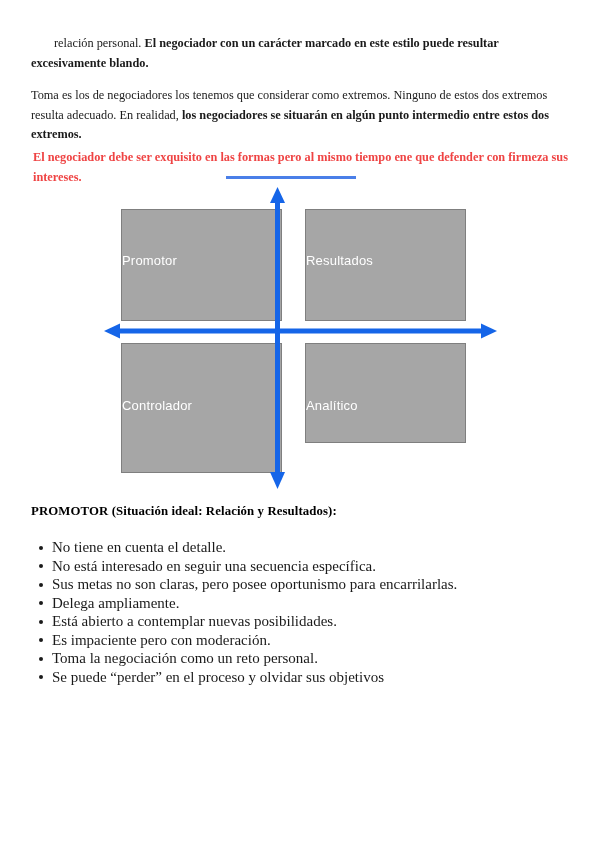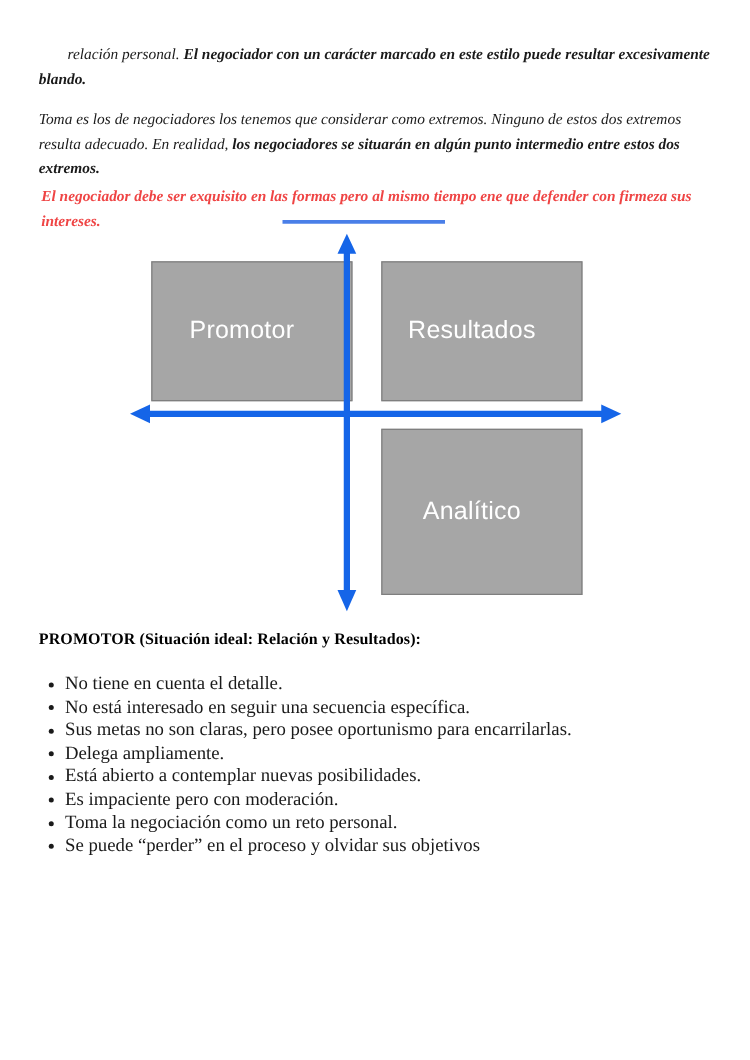--- a/index.html
+++ b/index.html
@@ -22,21 +22,20 @@
     background: #ffffff;
   }
 
   
   .para {
     position: absolute;
     font-size: 12.3px;
     line-height: 19.5px;
     color: #1a1a1a;
     text-align: left;
-    font-style: italic;
   }
   .para b, .para .b {
     font-weight: bold;
   }
 
   #para-intro {
     left: 31px;
     top: 22px;
     width: 540px;
     text-indent: 23px;
@@ -68,24 +67,24 @@
   .qbox {
     position: absolute;
     background: #a6a6a6;
     border: 1px solid #7f7f7f;
     box-sizing: border-box;
   }
   .qbox .qlabel {
     position: absolute;
     left: 0;
     right: 16px;
-    text-align: center;
+    text-align: left;
     color: #ffffff;
     font-family: "Liberation Sans", sans-serif;
-    font-size: 20px;
+    font-size: 13px;
     font-weight: 400;
     letter-spacing: 0.2px;
     white-space: nowrap;
   }
 
   
   #box-promotor {
     left: 21px;  top: 39px;  width: 161px; height: 112px;
   }
   #box-promotor .qlabel { top: 43px; }
@@ -97,21 +96,21 @@
   #box-sustentador .qlabel { top: 43px; }
 
   
   #box-controlador {
     left: 21px;  top: 173px; width: 161px; height: 130px;
   }
   #box-controlador .qlabel { top: 54px; }
 
   
   #box-analitico {
-    left: 205px; top: 173px; width: 161px; height: 133px;
+    left: 205px; top: 173px; width: 161px; height: 100px;
   }
   #box-analitico .qlabel { top: 54px; }
 
   #axis-svg {
     position: absolute;
     left: 0; top: 0;
     width: 400px;
     height: 325px;
     overflow: visible;
   }
@@ -168,20 +167,23 @@
   <div id="diagram">
 
     <div class="qbox" id="box-promotor">
       <span class="qlabel">Promotor</span>
     </div>
 
     <div class="qbox" id="box-sustentador">
       <span class="qlabel">Resultados</span>
     </div>
 
+    <div class="qbox" id="box-controlador">
+      <span class="qlabel">Controlador</span>
+    </div>
 
     <div class="qbox" id="box-analitico">
       <span class="qlabel">Analítico</span>
     </div>
 
     <svg id="axis-svg" viewBox="0 0 400 325">
 
       <line x1="126" y1="7.5" x2="256" y2="7.5" stroke="#4a7fe8" stroke-width="3"></line>
 
       <line x1="177.5" y1="23" x2="177.5" y2="311" stroke="#1565e8" stroke-width="5"></line>

